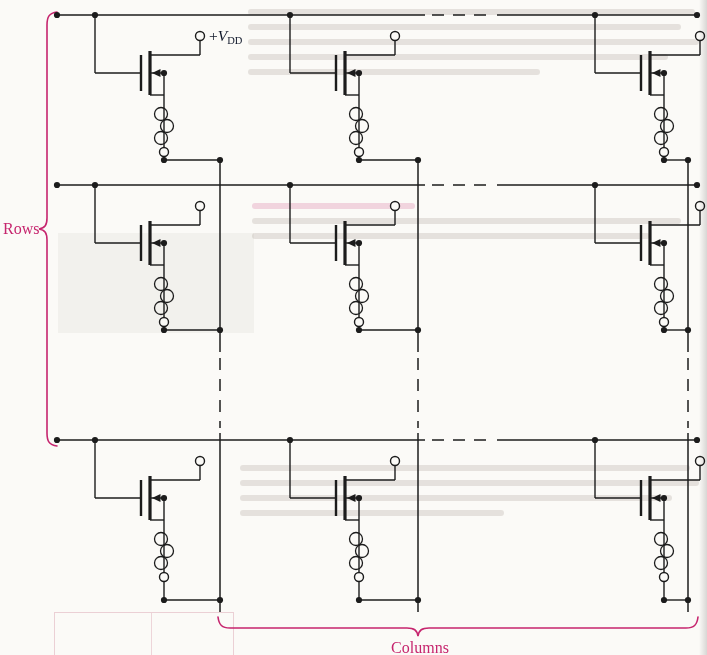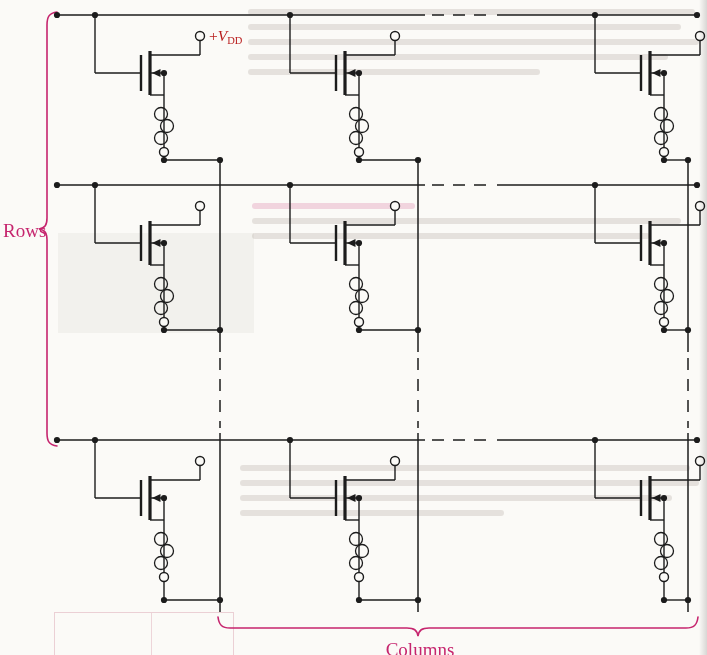--- a/index.html
+++ b/index.html
@@ -12,25 +12,25 @@
   }
   svg#circuit { position: absolute; left: 0; top: 0; z-index: 2; }
   .brace {
     fill: none;
     stroke: var(--accent, #c6256e);
     stroke-width: 1.6;
     stroke-linecap: round;
   }
   .label {
     position: absolute; z-index: 3;
-    font-size: 19px;
+    font-size: 16px;
     color: var(--accent, #c6256e);
     white-space: nowrap;
   }
-  .vdd { color: #b91c1c; font-size: 15.5px; }
+  .vdd { color: #0f172a; font-size: 15.5px; }
   .vdd .ital { font-style: italic; }
   .vdd .sub { font-size: 10.5px; vertical-align: -3px; }
   .bleed { position: absolute; z-index: 1; filter: blur(0.6px); }
   .bleed .ln {
     height: 6px; margin: 9px 0;
     background: rgba(118, 100, 86, 0.16);
     border-radius: 3px;
   }
   .bleed .ln.pink { background: rgba(198, 37, 110, 0.18); }
   .ghostbox { position: absolute; z-index: 0; }

